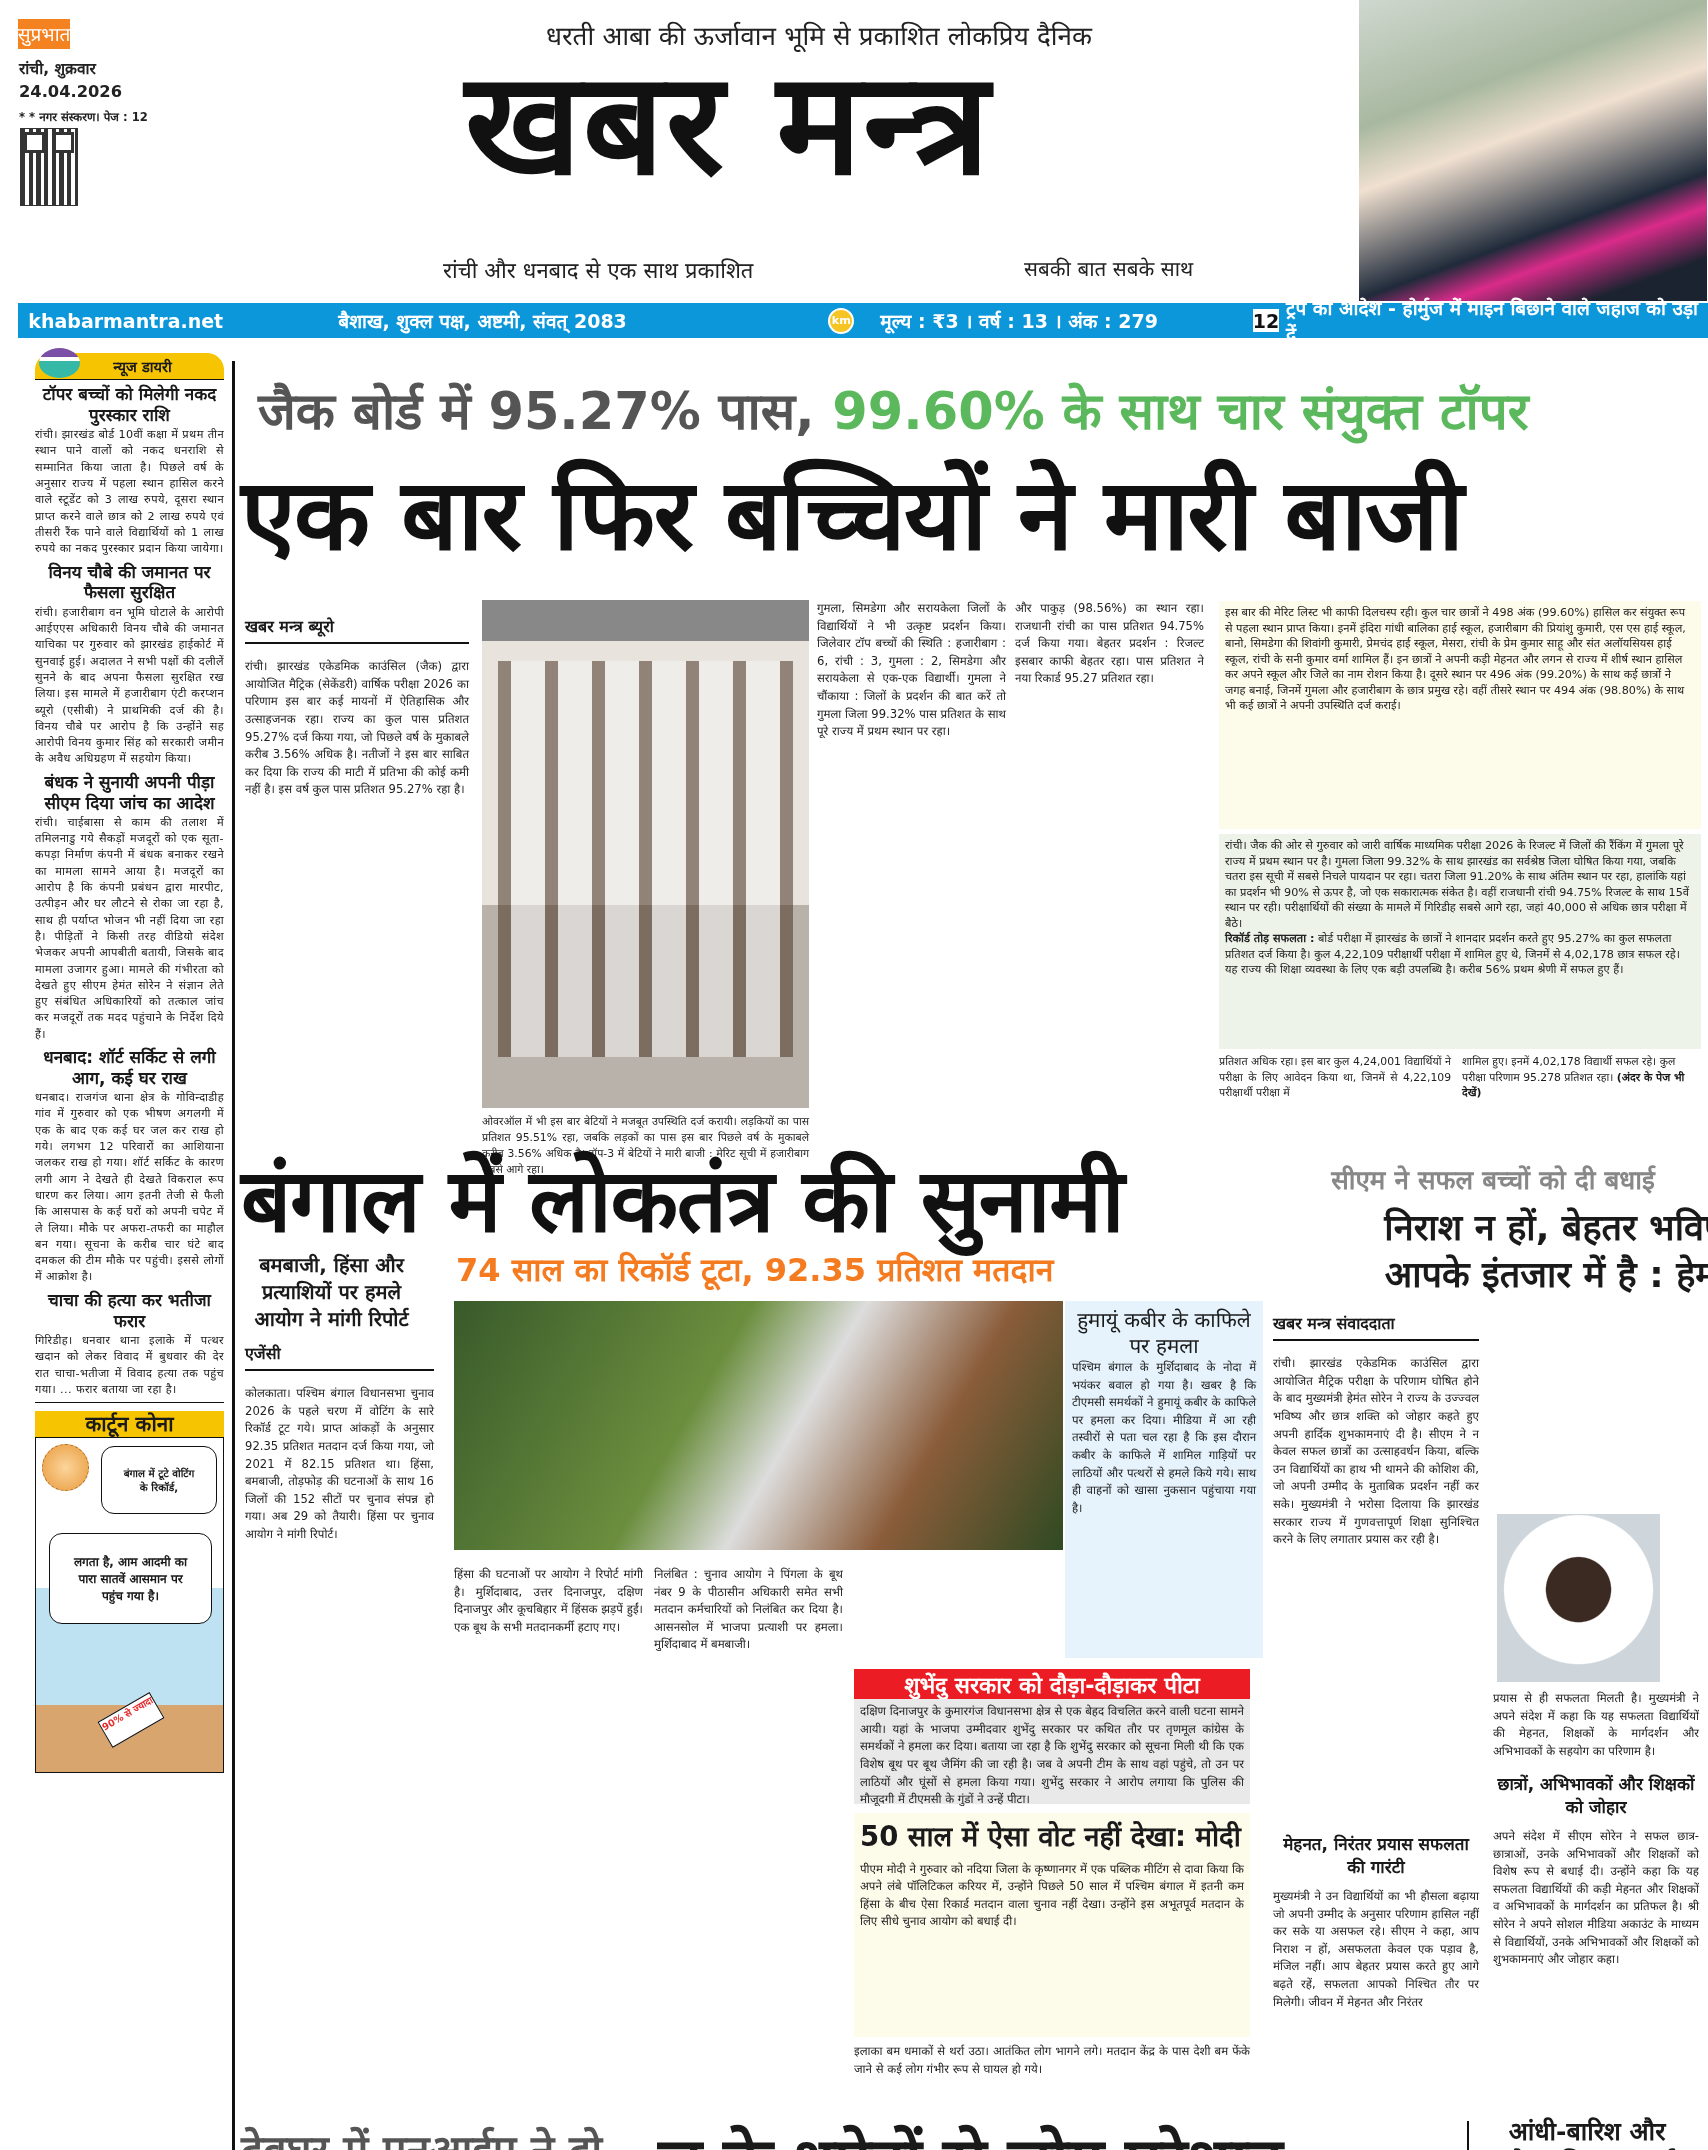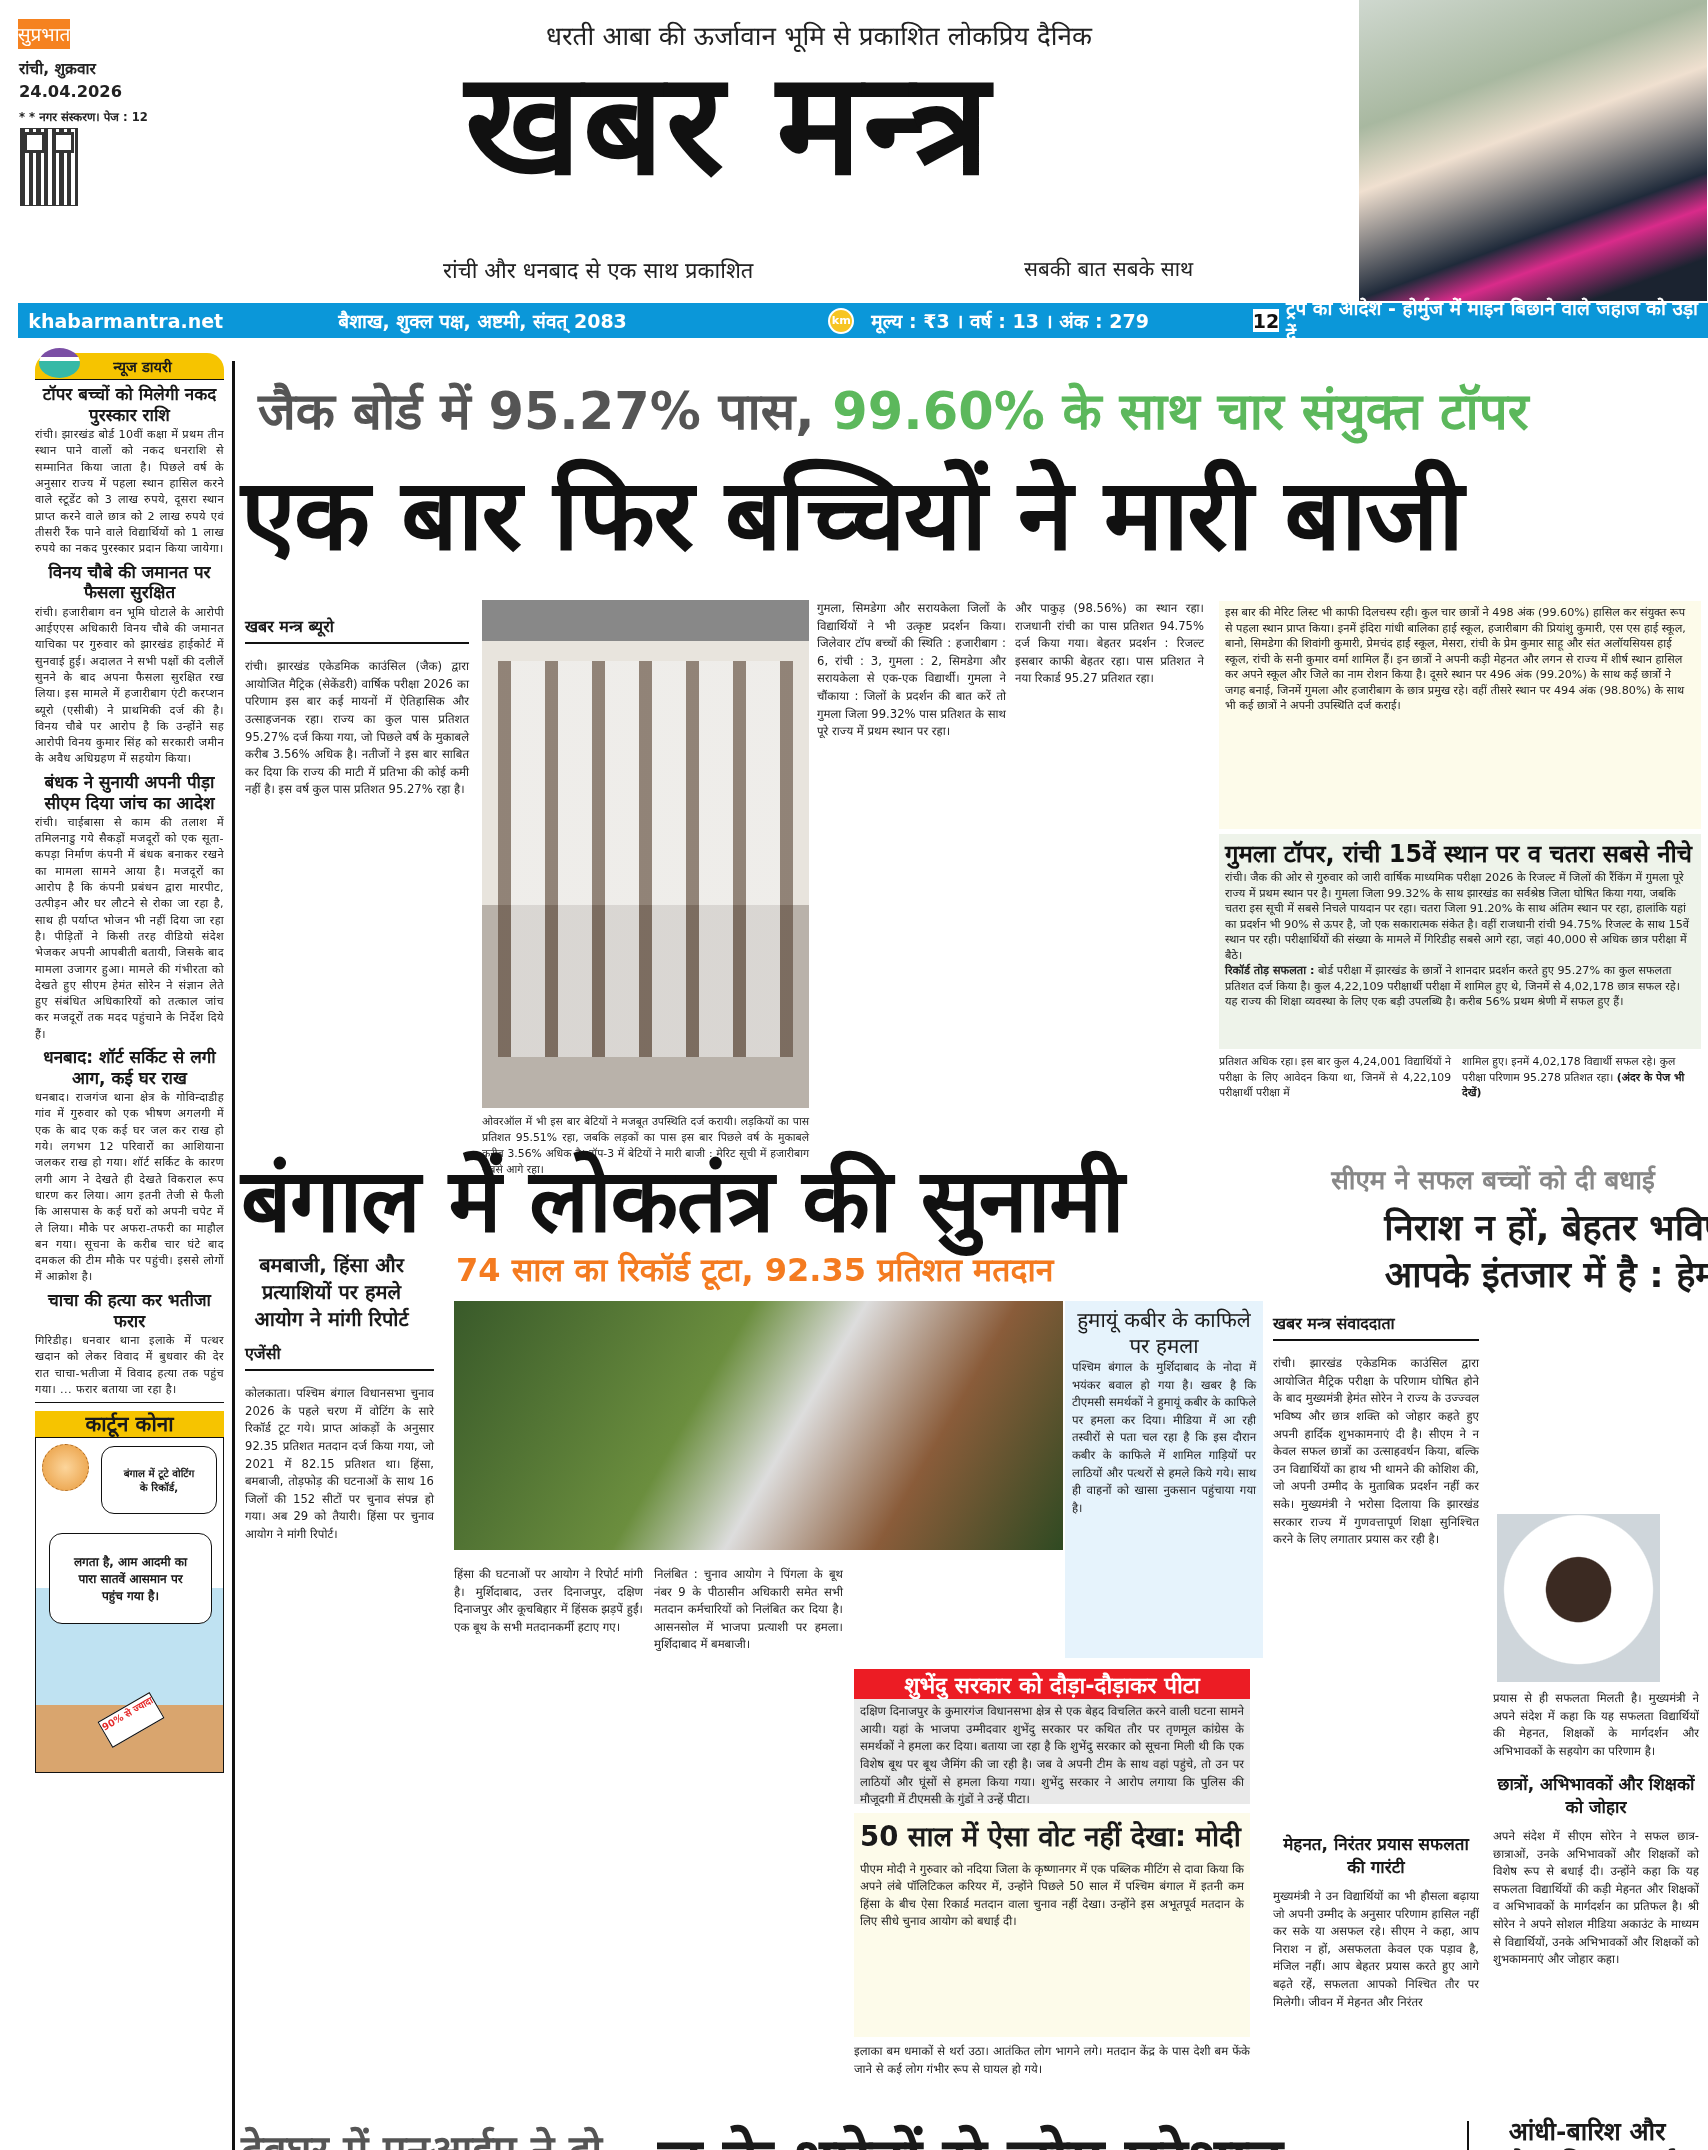--- a/index.html
+++ b/index.html
@@ -14,21 +14,21 @@
 .qr::before,.qr::after{content:"";position:absolute;width:15.5px;height:15.5px;border:3.4px solid #111;background:#fff}
 .qr::before{left:2.6px;top:2.6px}.qr::after{right:2.6px;top:2.6px}
 .logo{left:465px;top:52px;font-size:142px;font-weight:bold;letter-spacing:1.7px;line-height:1;color:#111;font-family:"DejaVu Serif",serif}
 .tagline-top{left:546px;top:17px;font-size:26px;color:#222}
 .sub-left{left:443px;top:254px;font-size:22px;color:#222}
 .sub-right{left:1024px;top:254px;font-size:20.6px;color:#222}
 .trump-photo{left:1359px;top:0;width:348px;height:301px;background:linear-gradient(160deg,#cfd8cf 0%,#a8b8a0 30%,#f0e0d0 45%,#1f2a3a 70%,#d92b8a 78%,#1b2330 90%)}
 .bluebar{left:18px;top:303px;width:1239px;height:35px;background:#0b97d9;color:#fff;display:flex;align-items:center;font-size:19px;font-weight:bold}
 .bluebar .site{margin-left:10.3px;width:310px}
 .bluebar .date{width:490px}
-.km-logo{width:26px;height:26px;border-radius:50%;background:#f7c523;border:2.2px solid #fff;color:#fff;font-size:11.2px;display:flex;align-items:center;justify-content:center;margin-right:17px}
+.km-logo{width:26px;height:26px;border-radius:50%;background:#f7c523;border:2.2px solid #fff;color:#fff;font-size:11.2px;display:flex;align-items:center;justify-content:center;margin-right:26px}
 .teaser{left:1247px;top:303px;width:461px;height:35px;background:#0b97d9;color:#fff;display:flex;align-items:center;font-size:19px;font-weight:bold}
 .teaser .num{background:#fff;color:#111;width:26px;height:23px;display:flex;align-items:center;justify-content:center;margin:0 6.9px 0 6px}
 
 .leftcol{left:35px;top:353px;width:189px}
 .vline{left:232px;top:361px;width:2.6px;height:2280px;background:#111}
 .news-diary{height:27px;background:#f6c400;border-radius:17px 17px 0 0;display:flex;align-items:center;justify-content:center;font-size:14.6px;font-weight:bold;position:relative;border-bottom:1.3px solid #111}
 .books-icon{position:absolute;left:4.3px;top:-5.2px;width:41px;height:30px;border-radius:50%;background:linear-gradient(#7b4fa5 0 30%,#fff 30% 45%,#35b9a6 45% 100%)}
 .lh{font-size:17px;font-weight:bold;text-align:center;margin:4.3px 0 1.7px;line-height:20.6px}
 .lt{font-size:11.2px;line-height:16.3px;letter-spacing:0.4px;text-align:justify}
 .cartoon-head{background:#f6c400;font-size:20.6px;font-weight:bold;text-align:center;height:26px;line-height:26px;margin-top:7.7px}
@@ -129,21 +129,20 @@
 <div class="abs body-text" style="left:1219px;top:1054px;width:232px;font-size:10.8px;line-height:15.5px">प्रतिशत अधिक रहा। इस बार कुल 4,24,001 विद्यार्थियों ने परीक्षा के लिए आवेदन किया था, जिनमें से 4,22,109 परीक्षार्थी परीक्षा में</div>
 <div class="abs" style="left:1462px;top:1054px;width:239px;font-size:10.8px;line-height:15.5px">
   <span>शामिल हुए। इनमें 4,02,178 विद्यार्थी सफल रहे। कुल परीक्षा परिणाम 95.278 प्रतिशत रहा।</span>
   <b>(अंदर के पेज भी देखें)</b>
 </div>
 
 <div class="abs box-top1">
   <div class="box-tx">इस बार की मेरिट लिस्ट भी काफी दिलचस्प रही। कुल चार छात्रों ने 498 अंक (99.60%) हासिल कर संयुक्त रूप से पहला स्थान प्राप्त किया। इनमें इंदिरा गांधी बालिका हाई स्कूल, हजारीबाग की प्रियांशु कुमारी, एस एस हाई स्कूल, बानो, सिमडेगा की शिवांगी कुमारी, प्रेमचंद हाई स्कूल, मेसरा, रांची के प्रेम कुमार साहू और संत अलॉयसियस हाई स्कूल, रांची के सनी कुमार वर्मा शामिल हैं। इन छात्रों ने अपनी कड़ी मेहनत और लगन से राज्य में शीर्ष स्थान हासिल कर अपने स्कूल और जिले का नाम रोशन किया है। दूसरे स्थान पर 496 अंक (99.20%) के साथ कई छात्रों ने जगह बनाई, जिनमें गुमला और हजारीबाग के छात्र प्रमुख रहे। वहीं तीसरे स्थान पर 494 अंक (98.80%) के साथ भी कई छात्रों ने अपनी उपस्थिति दर्ज कराई।</div>
 </div>
 <div class="abs box-gumla">
-  <div class="box-hd" style="color:#111;font-size:24px">गुमला टॉपर, रांची 15वें स्थान पर व चतरा सबसे नीचे</div>
   <div class="box-tx">रांची। जैक की ओर से गुरुवार को जारी वार्षिक माध्यमिक परीक्षा 2026 के रिजल्ट में जिलों की रैंकिंग में गुमला पूरे राज्य में प्रथम स्थान पर है। गुमला जिला 99.32% के साथ झारखंड का सर्वश्रेष्ठ जिला घोषित किया गया, जबकि चतरा इस सूची में सबसे निचले पायदान पर रहा। चतरा जिला 91.20% के साथ अंतिम स्थान पर रहा, हालांकि यहां का प्रदर्शन भी 90% से ऊपर है, जो एक सकारात्मक संकेत है। वहीं राजधानी रांची 94.75% रिजल्ट के साथ 15वें स्थान पर रही। परीक्षार्थियों की संख्या के मामले में गिरिडीह सबसे आगे रहा, जहां 40,000 से अधिक छात्र परीक्षा में बैठे।</div>
   <div class="box-tx"><b>रिकॉर्ड तोड़ सफलता :</b> <span>बोर्ड परीक्षा में झारखंड के छात्रों ने शानदार प्रदर्शन करते हुए 95.27% का कुल सफलता प्रतिशत दर्ज किया है। कुल 4,22,109 परीक्षार्थी परीक्षा में शामिल हुए थे, जिनमें से 4,02,178 छात्र सफल रहे। यह राज्य की शिक्षा व्यवस्था के लिए एक बड़ी उपलब्धि है। करीब 56% प्रथम श्रेणी में सफल हुए हैं।</span></div>
 </div>
 
 <div class="abs bengal-head">बंगाल में लोकतंत्र की सुनामी</div>
 <div class="abs orange-sub">74 साल का रिकॉर्ड टूटा, 92.35 प्रतिशत मतदान</div>
 <div class="abs side-head">बमबाजी, हिंसा और प्रत्याशियों पर हमले आयोग ने मांगी रिपोर्ट</div>
 <div class="abs" style="left:245px;top:1342px;width:189px">
   <div class="byline">एजेंसी</div>
   <div class="body-text">कोलकाता। पश्चिम बंगाल विधानसभा चुनाव 2026 के पहले चरण में वोटिंग के सारे रिकॉर्ड टूट गये। प्राप्त आंकड़ों के अनुसार 92.35 प्रतिशत मतदान दर्ज किया गया, जो 2021 में 82.15 प्रतिशत था। हिंसा, बमबाजी, तोड़फोड़ की घटनाओं के साथ 16 जिलों की 152 सीटों पर चुनाव संपन्न हो गया। अब 29 को तैयारी। हिंसा पर चुनाव आयोग ने मांगी रिपोर्ट।</div>

